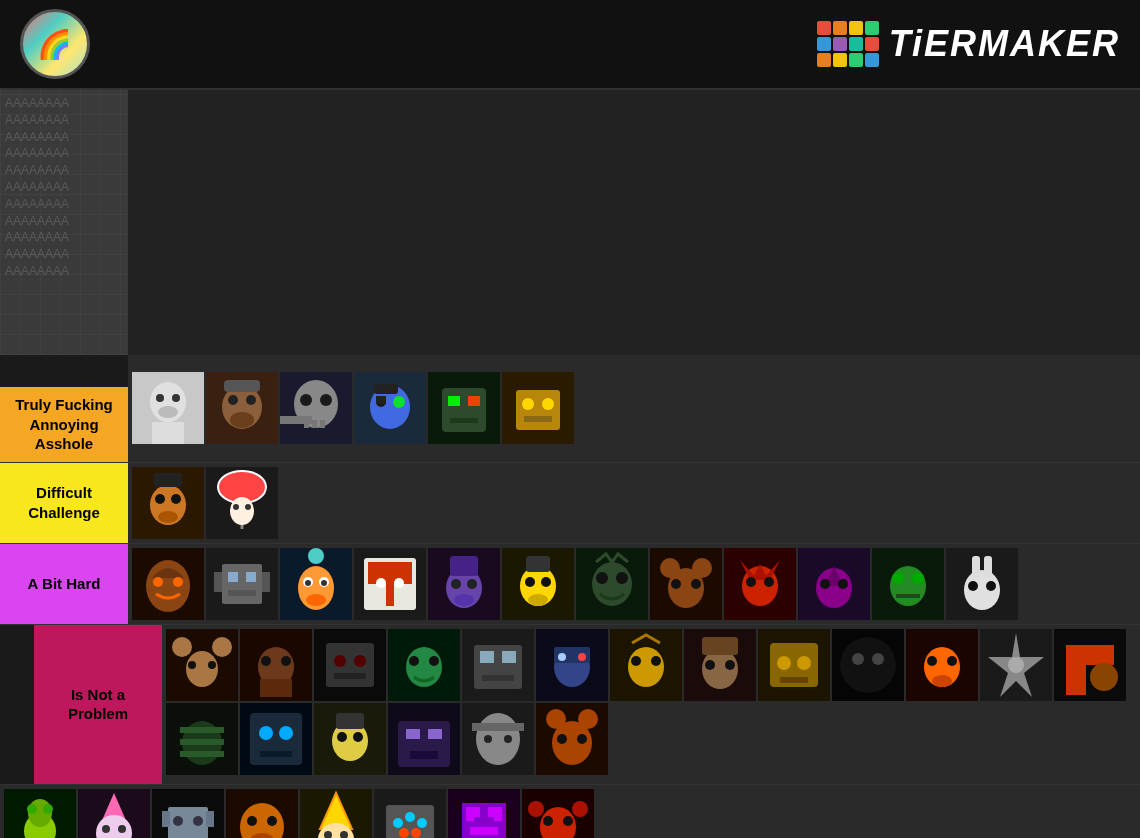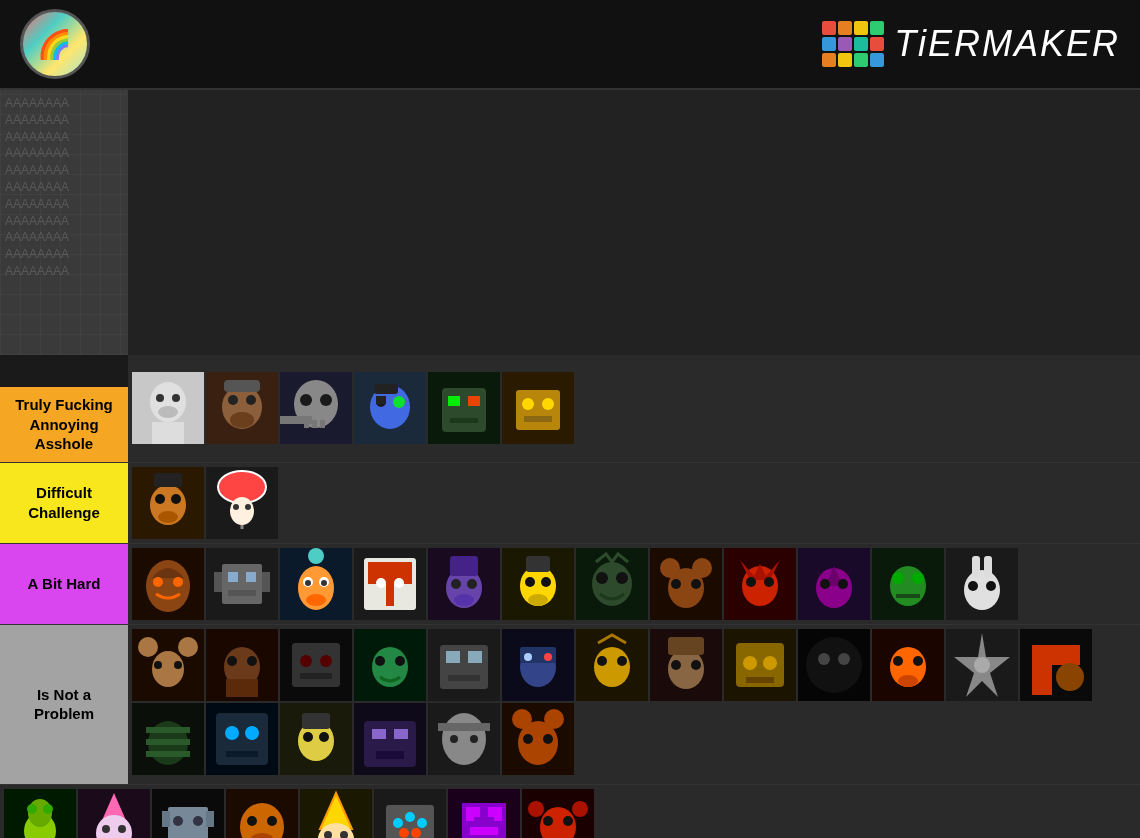--- a/index.html
+++ b/index.html
@@ -47,21 +47,21 @@
       grid-template-rows: repeat(3, 14px);
       gap: 2px;
     }
     .grid-cell {
       width: 14px;
       height: 14px;
       border-radius: 2px;
     }
     .tiermaker-text {
       font-size: 36px;
-      font-weight: normal;
+      font-weight: bold;
       color: white;
       letter-spacing: 2px;
       font-style: italic;
     }
 
     
     .tier-container {
       display: flex;
       flex-direction: column;
     }
@@ -94,21 +94,21 @@
       align-items: center;
       padding: 4px;
       gap: 2px;
       min-height: 70px;
     }
 
     
     .tier-orange { background: #f5a623; margin-top: 32px; }
     .tier-yellow { background: #f8e71c; }
     .tier-yellow-green { background: #d946ef; }
-    .tier-light-green { background: #a3a3a3; }
+    .tier-light-green { background: #be185d; margin-left: 34px; }
 
     
     .char-svg {
       width: 72px;
       height: 72px;
       flex-shrink: 0;
     }
 
     .top-area {
       display: flex;

